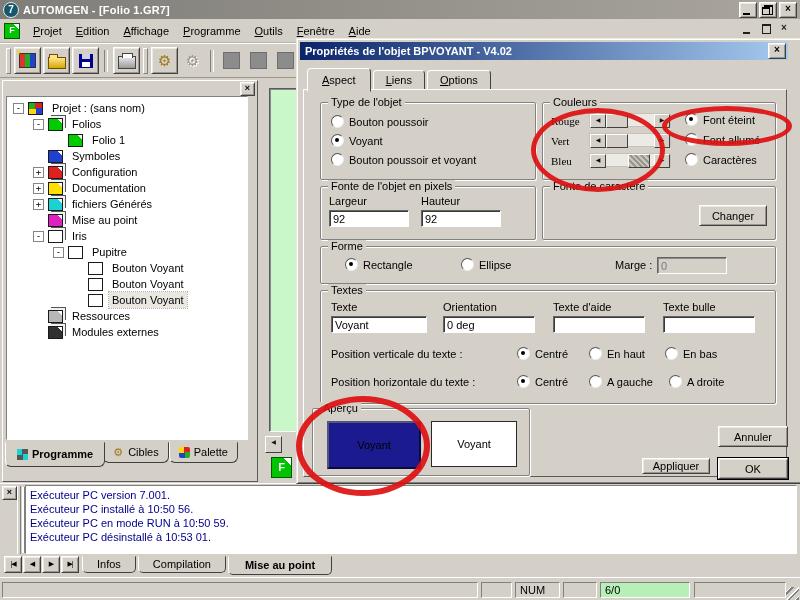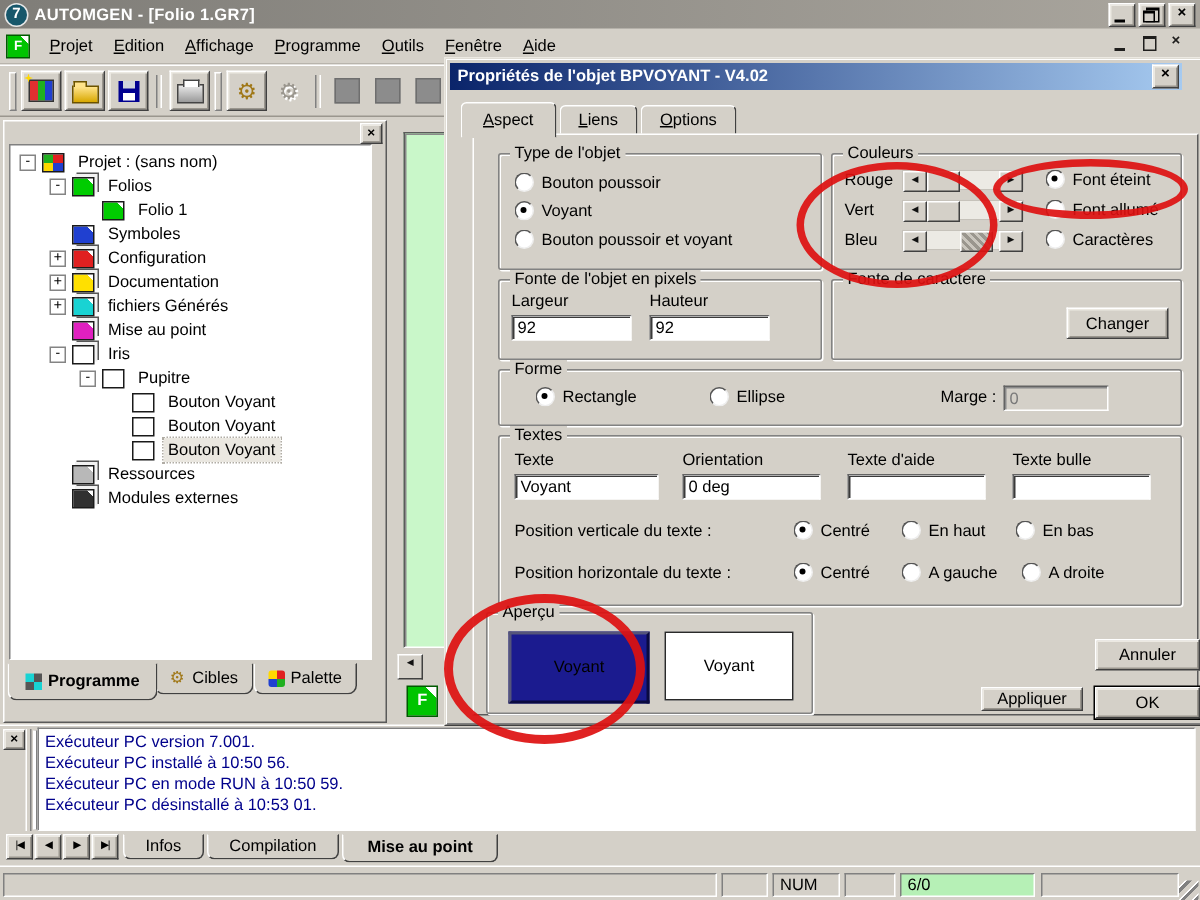--- a/index.html
+++ b/index.html
@@ -79,38 +79,38 @@
   .ficon{left:15px;top:377px;width:19px;height:19px;background:linear-gradient(225deg,#fff 5px,#00c400 5px);border:1px solid #005a00;color:#fff;font-weight:bold;font-size:11px;text-align:center;line-height:18px;}
 
   
   .dialog{left:296px;top:38px;width:496px;height:444px;background:#d4d0c8;border:1px solid;border-color:#ece9e2 #404040 #404040 #ece9e2;box-shadow:inset 1px 1px 0 #fff, inset -1px -1px 0 #808080;z-index:10;padding-left:36px;}
   .dtitle{left:3px;top:3px;width:488px;height:18px;background:linear-gradient(90deg,#0a246a,#a6caf0);display:flex;align-items:center;padding:0 2px 0 5px;box-sizing:border-box;}
   .dtitle .txt{color:#fff;font-weight:bold;flex:1;}
   .dclose{width:16px;height:14px;font-size:10px;font-weight:bold;line-height:12px;text-align:center;}
   .dtabs{left:10px;top:27px;height:24px;display:flex;align-items:flex-end;}
   .dtab{border:1px solid;border-color:#fff #404040 #d4d0c8 #fff;border-radius:4px 4px 0 0;background:#d4d0c8;padding:3px 12px;margin-right:2px;}
   .dtab.active{padding:5px 14px;position:relative;top:2px;z-index:3;font-weight:bold;font-weight:normal;}
-  .dbody{left:18px;top:50px;width:484px;height:388px;background:#d4d0c8;border:1px solid;border-color:#ffffff #5a5a5a #5a5a5a #ffffff;box-sizing:border-box;z-index:1;}
+  .dbody{left:6px;top:50px;width:484px;height:388px;background:#d4d0c8;border:1px solid;border-color:#ffffff #5a5a5a #5a5a5a #ffffff;box-sizing:border-box;z-index:1;}
 
   .group{position:absolute;border:1px solid #828282;box-shadow:inset 1px 1px 0 #fff,1px 1px 0 #fff;border-radius:2px;}
   .legend{position:absolute;top:-7px;left:7px;background:#d4d0c8;padding:0 3px;line-height:12px;}
 
   .radio{display:inline-block;width:11px;height:11px;border-radius:50%;background:#fff;border:1px solid;border-color:#555 #eee #eee #555;position:relative;vertical-align:-2px;flex:none;}
   .radio.on::after{content:"";position:absolute;left:3px;top:3px;width:4px;height:4px;border-radius:50%;background:#000;}
   .ropt{position:absolute;display:flex;align-items:center;gap:5px;white-space:nowrap;}
 
   .field{position:absolute;height:17px;background:#fff;border:1px solid;border-color:#636363 #ffffff #ffffff #636363;box-shadow:inset 1px 1px 0 #3a3a3a;font-family:"Liberation Sans",sans-serif;font-size:11px;padding:0 3px;box-sizing:border-box;outline:none;}
   .field:disabled,.field.dis{background:#d4d0c8;color:#7a7a7a;box-shadow:inset 1px 1px 0 #8a8a8a;}
   .flabel{position:absolute;white-space:nowrap;}
 
   .btn{position:absolute;background:#d4d0c8;border:1px solid;border-color:#ffffff #404040 #404040 #ffffff;box-shadow:inset 1px 1px 0 #ece9e2,inset -1px -1px 0 #9a968e;text-align:center;font-size:11px;font-family:"Liberation Sans",sans-serif;}
   .btn.default{outline:1px solid #000;}
 
   
-  .srow{position:absolute;display:flex;align-items:center;}
+  .srow{position:absolute;display:flex;align-items:flex-end;font-family:Liberation Serif, serif;}
   .slab{width:38px;flex:none;}
   .mscroll{display:flex;width:82px;height:14px;background:#eceae4;border:1px solid #c6c2ba;box-sizing:border-box;}
   .sb-btn{width:14px;height:12px;background:#d4d0c8;border:1px solid;border-color:#fff #404040 #404040 #fff;font-size:6px;line-height:11px;text-align:center;flex:none;color:#111;}
   .sb-thumb{width:20px;height:12px;background:#d4d0c8;border:1px solid;border-color:#fff #404040 #404040 #fff;flex:none;}
   .sb-thumb.hatch{background-image:repeating-linear-gradient(45deg,#9a968e 0 2px,#cac6be 2px 4px);}
   .sb-track{flex:1;}
   .sb-track.fix{flex:none;width:22px;}
 
   .preview{position:absolute;border:1px solid #2a2a2a;display:flex;align-items:center;justify-content:center;}
   .preview.on{background:#1b1b8f;color:#000;border:2px solid;border-color:#55557a #0a0a40 #0a0a40 #55557a;}

